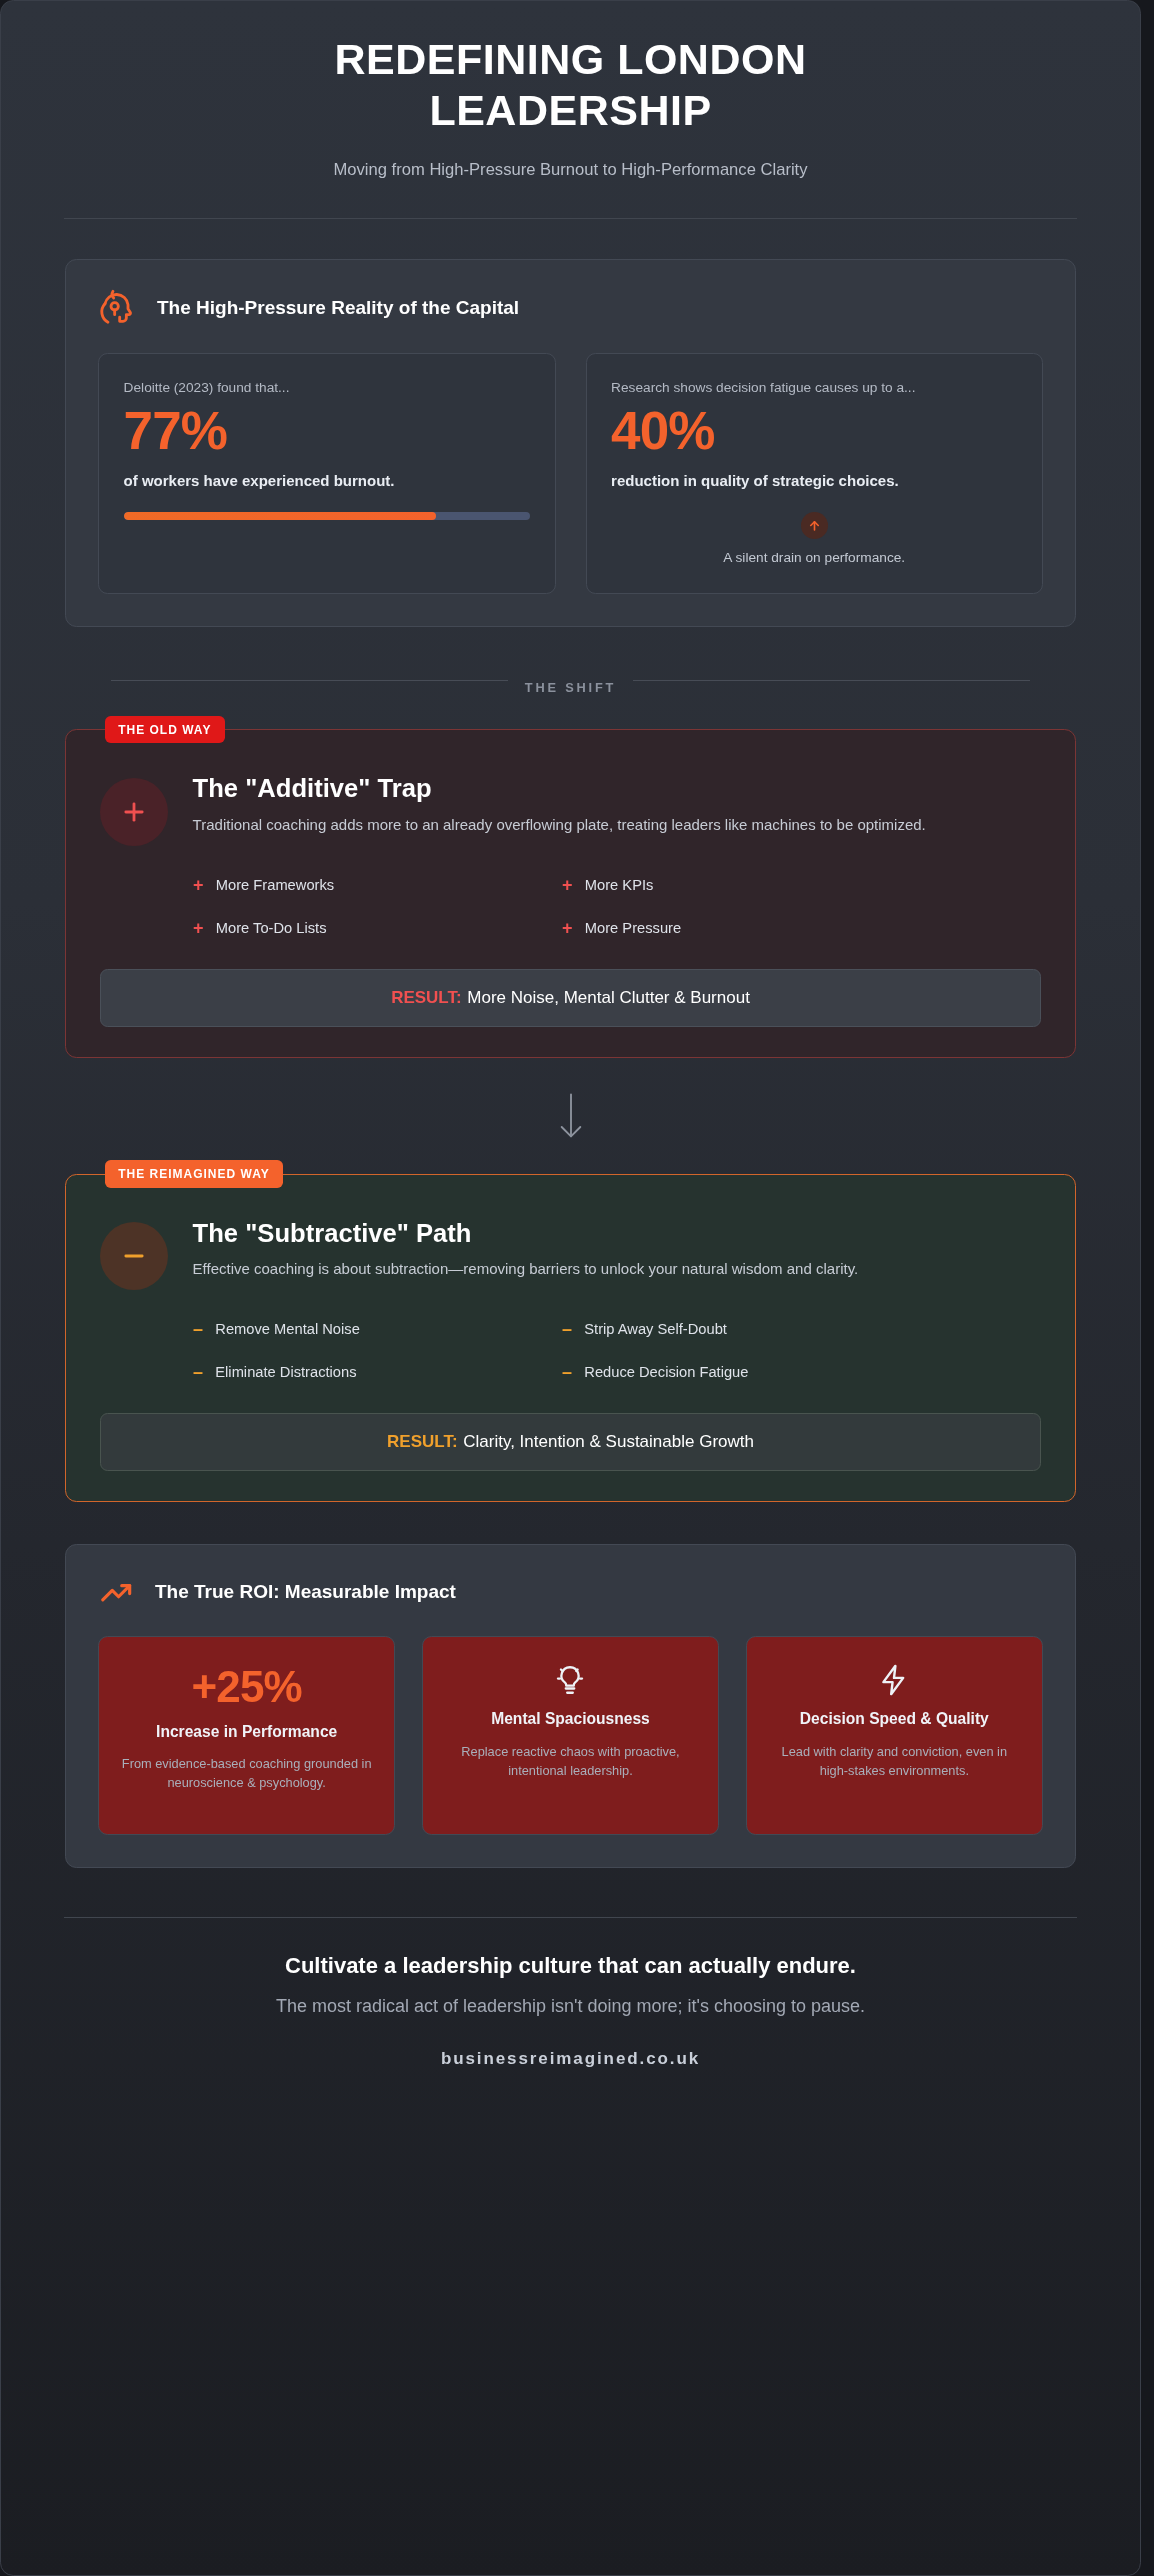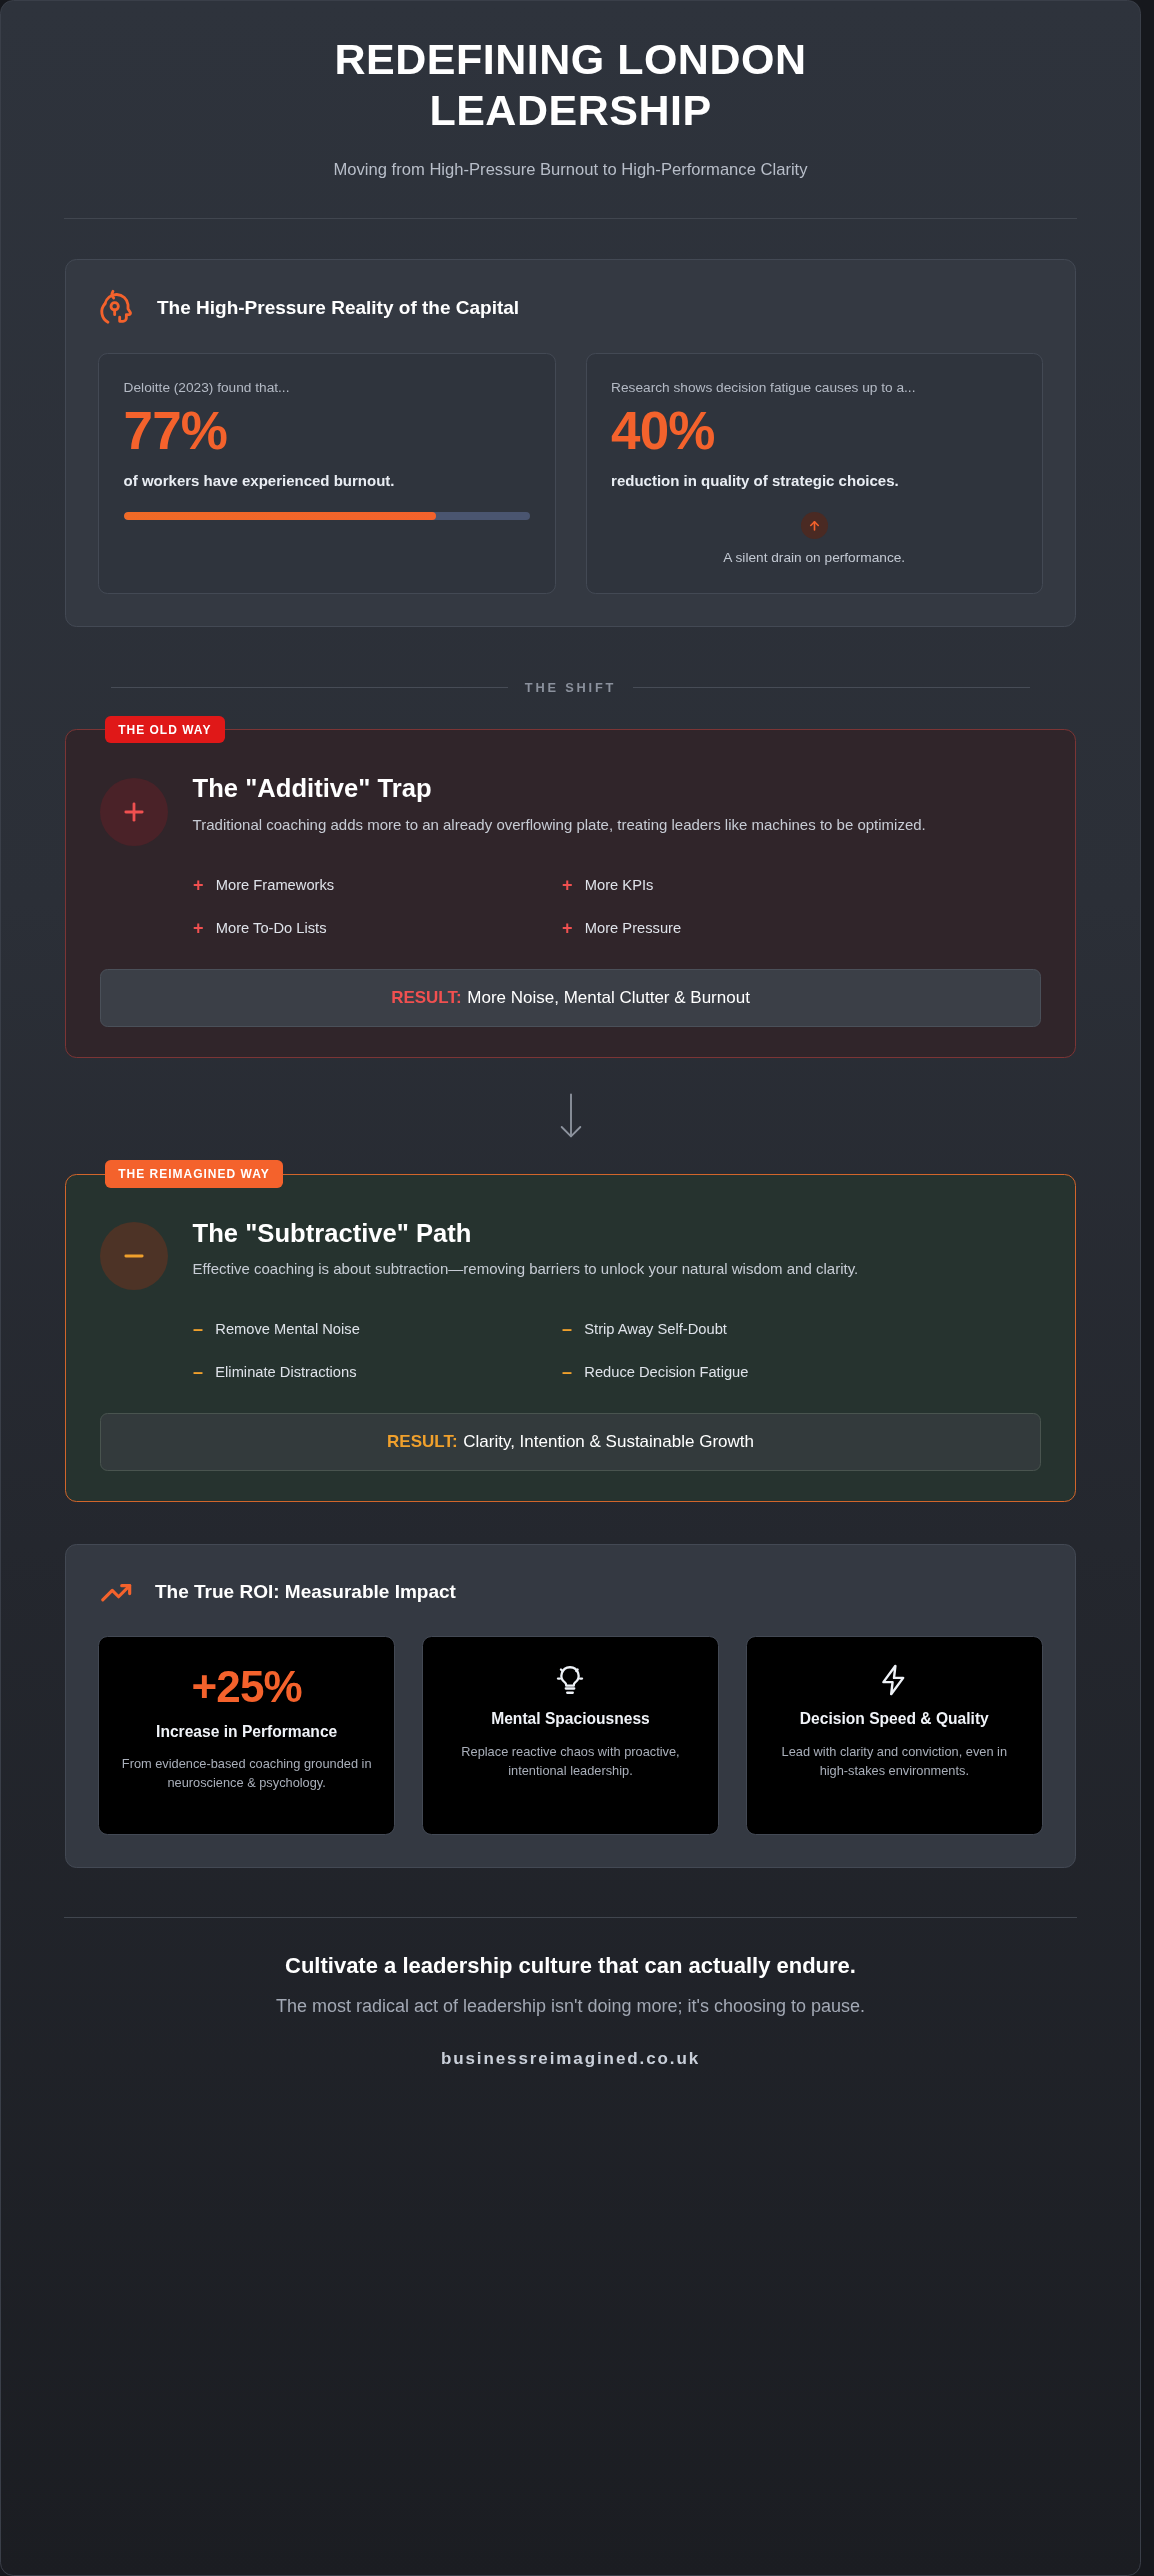--- a/index.html
+++ b/index.html
@@ -127,21 +127,20 @@
     background: #4a2a23;
     display: flex; align-items: center; justify-content: center;
     flex: 0 0 auto;
   }
   .note-text { font-size: 13.7px; color: #c3c9d3; }
 
   
   .shift {
     margin-top: 53px;
     display: flex;
-    align-items: center;
     gap: 17px;
     padding: 0 110px;
   }
   .shift .line { flex: 1; height: 0.9px; background: #474c56; }
   .shift .txt {
     font-size: 12.8px;
     letter-spacing: 2.8px;
     color: #8b919d;
     font-weight: bold;
   }
@@ -239,21 +238,21 @@
   }
 
   
   .roi { margin-top: 42px; }
   .roi-grid {
     display: flex;
     gap: 26.5px;
   }
   .roi-card {
     flex: 1;
-    background: #000000;
+    background: #7f1d1d;
     border: 0.9px solid #434954;
     border-radius: 9.5px;
     padding: 26.5px 19px 28px 19px;
     text-align: center;
     min-height: 199px;
   }
   .roi-big {
     font-size: 44px;
     font-weight: bold;
     color: #f4622c;

